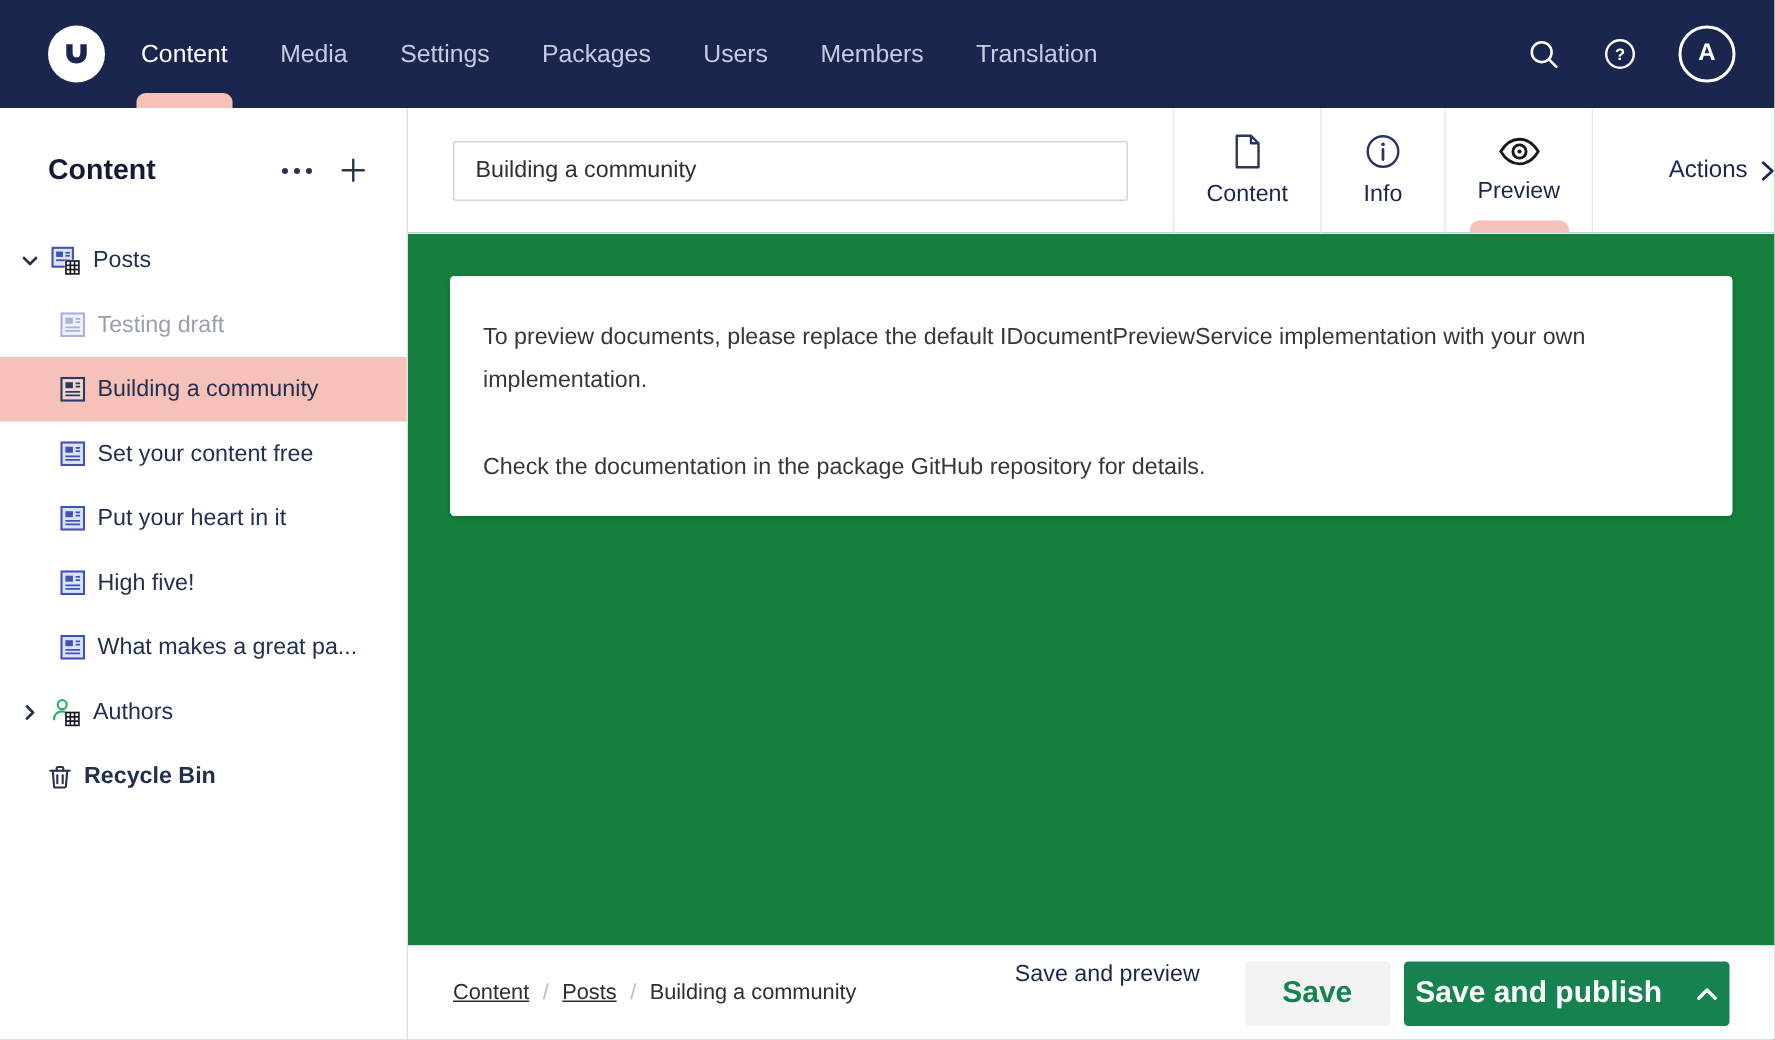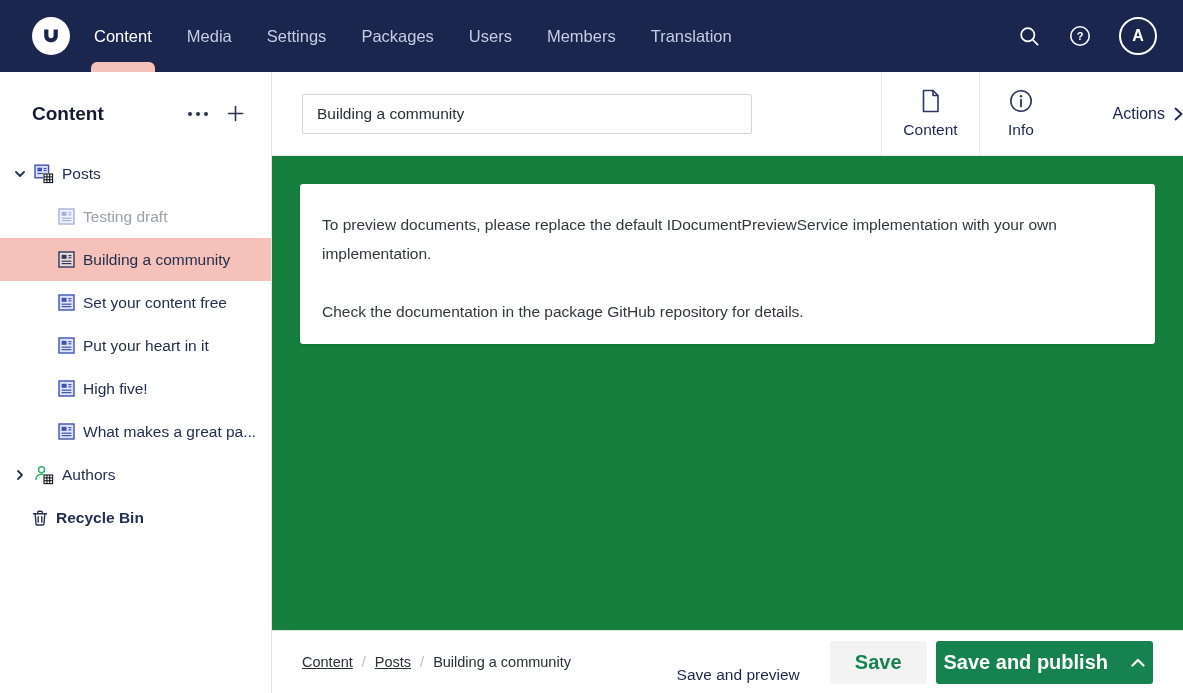--- a/index.html
+++ b/index.html
@@ -47,21 +47,21 @@
   .sidebar-header { display:flex; align-items:center; padding:30px 24px 0 32px; }
   .sidebar-title { flex:1; font-size:19px; font-weight:bold; color:#141a33; }
   .icon-btn { display:flex; align-items:center; justify-content:center; cursor:pointer; padding:3px; }
   .tree { margin-top:27px; }
   .tree-row {
     height:43px; display:flex; align-items:center; cursor:pointer;
     font-size:15.5px; color:#22304f; padding-left:14px; white-space:nowrap;
   }
   .tree-row .chev { width:14px; margin-right:6px; display:flex; align-items:center; }
   .tree-row .t-icon { display:flex; align-items:center; margin-right:8px; }
-  .tree-row.child { padding-left:58px; }
+  .tree-row.child { padding-left:40px; }
   .tree-row.nochev { padding-left:31px;font-weight:bold; }
   .tree-row.selected { background:#f5c1b8; }
   .tree-row.selected .t-icon svg .blue-stroke { stroke:#2c3a63; }
   .tree-row.muted { color:#9aa0ab; }
   .tree-row.muted .t-icon { opacity:0.45; }
 
   
   .main { flex:1; display:flex; flex-direction:column; min-width:0; }
   .main-header { height:83px; flex-shrink:0; display:flex; }
   .title-area { flex:1; display:flex; align-items:center; padding-left:30px; }
@@ -97,21 +97,21 @@
   .notice-card p.first { margin-bottom:29px; }
 
   
   .footer {
     height:63px; flex-shrink:0; background:#fff; border-top:1px solid #e3e3e6;
     display:flex; align-items:center; padding:0 30px;
   }
   .breadcrumb { display:flex; align-items:center; gap:9px; font-size:14.5px; color:#2b2f38; }
   .crumb-link { text-decoration:underline; cursor:pointer; }
   .crumb-sep { color:#b9bcc3; }
-  .footer-right { margin-left:auto; display:flex; align-items:flex-end; }
+  .footer-right { margin-left:auto; display:flex; align-items:flex-start; }
   .save-preview { font-size:15.5px; color:#1b264f; margin-right:30px; cursor:pointer; }
   .btn { border:none; border-radius:3px; font-family:"Liberation Sans", sans-serif;
          font-weight:bold; font-size:20px; cursor:pointer; }
   .btn-save { background:#f3f3f4; color:#16824f; padding:10px 25px; margin-right:9px; }
   .btn-publish { background:#16824f; color:#fff; padding:10px 8px;
                  display:flex; align-items:center; gap:23px; }
 </style>
 </head>
 <body>
 
@@ -351,20 +351,29 @@
             <span>Content</span>
           </div>
           <div class="tab t-info">
             <svg width="26" height="26" viewBox="0 0 26 26" fill="none">
               <circle cx="13" cy="13" r="10.2" stroke="#2b3562" stroke-width="1.6"></circle>
               <circle cx="13" cy="8.2" r="1.2" fill="#2b3562"></circle>
               <line x1="13" y1="11.6" x2="13" y2="18.4" stroke="#2b3562" stroke-width="1.8" stroke-linecap="round"></line>
             </svg>
             <span>Info</span>
           </div>
+          <div class="tab t-preview">
+            <svg width="30" height="22" viewBox="0 0 30 22" fill="none">
+              <path d="M2.5 11C6 5.2 10.3 2.8 15 2.8S24 5.2 27.5 11C24 16.8 19.7 19.2 15 19.2S6 16.8 2.5 11z" stroke="#15181f" stroke-width="1.9"></path>
+              <circle cx="15" cy="11" r="4.4" stroke="#15181f" stroke-width="1.9"></circle>
+              <circle cx="15" cy="11" r="1.4" fill="#15181f"></circle>
+            </svg>
+            <span>Preview</span>
+            <span class="tab-underline"></span>
+          </div>
         </div>
         <div class="actions">
           <span>Actions</span>
           <svg width="9" height="14" viewBox="0 0 9 14" fill="none" stroke="#1b264f" stroke-width="1.8" stroke-linecap="round" stroke-linejoin="round">
             <path d="M1.5 1.5L7.5 7l-6 5.5"></path>
           </svg>
         </div>
       </div>
 
       <div class="workspace">

